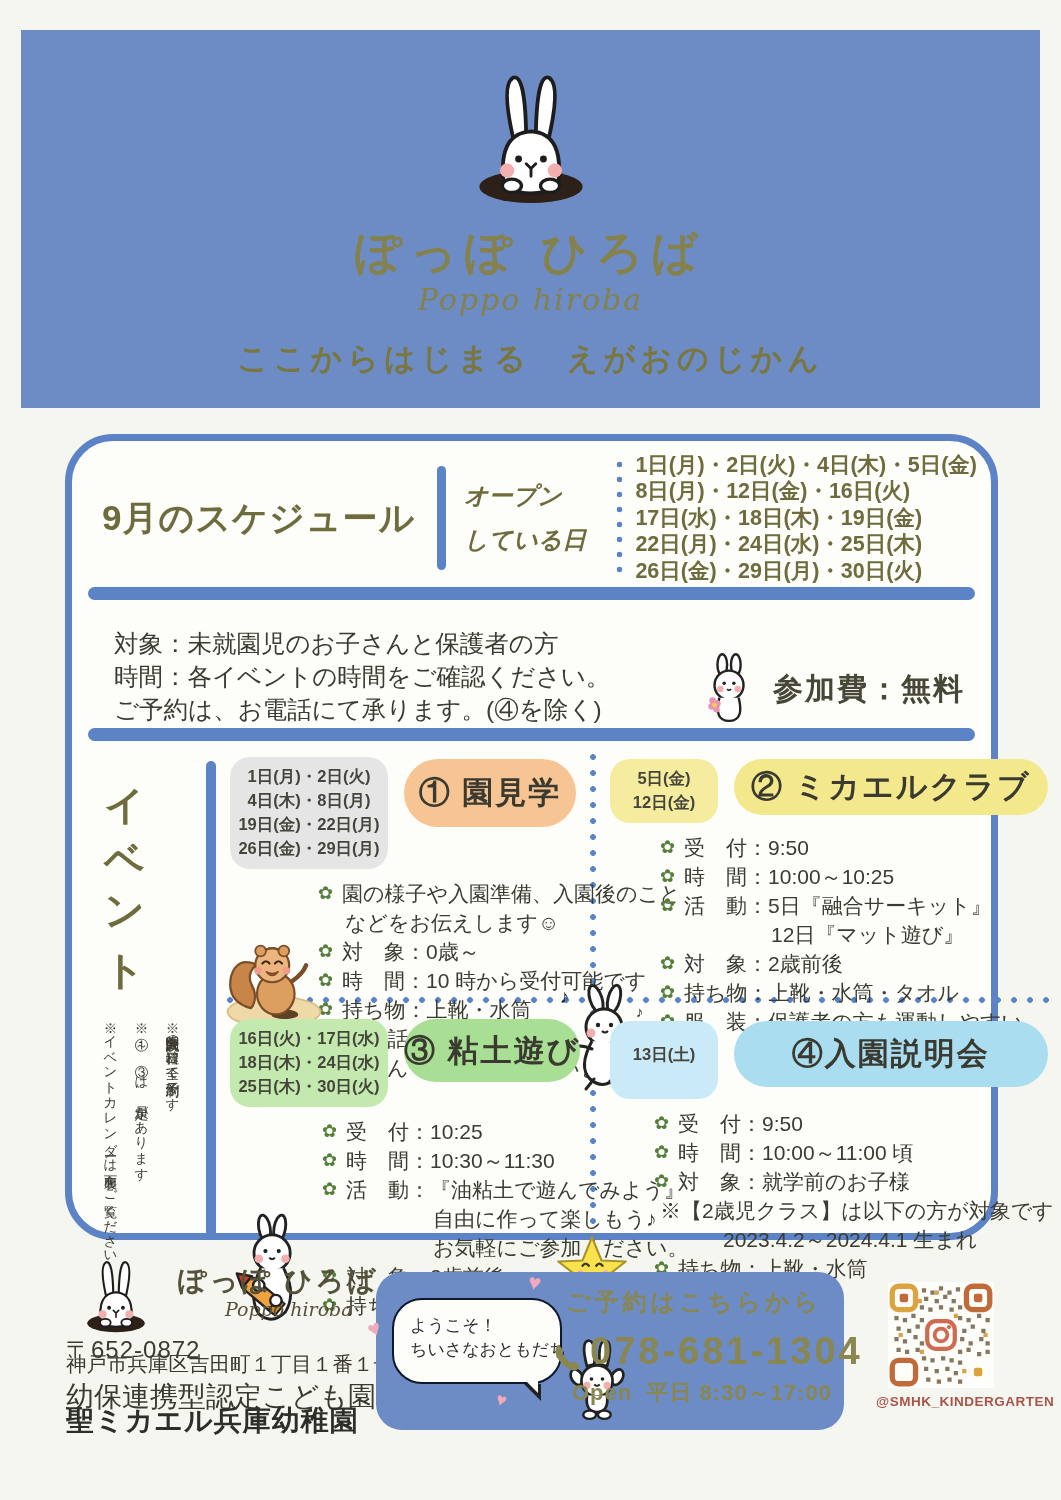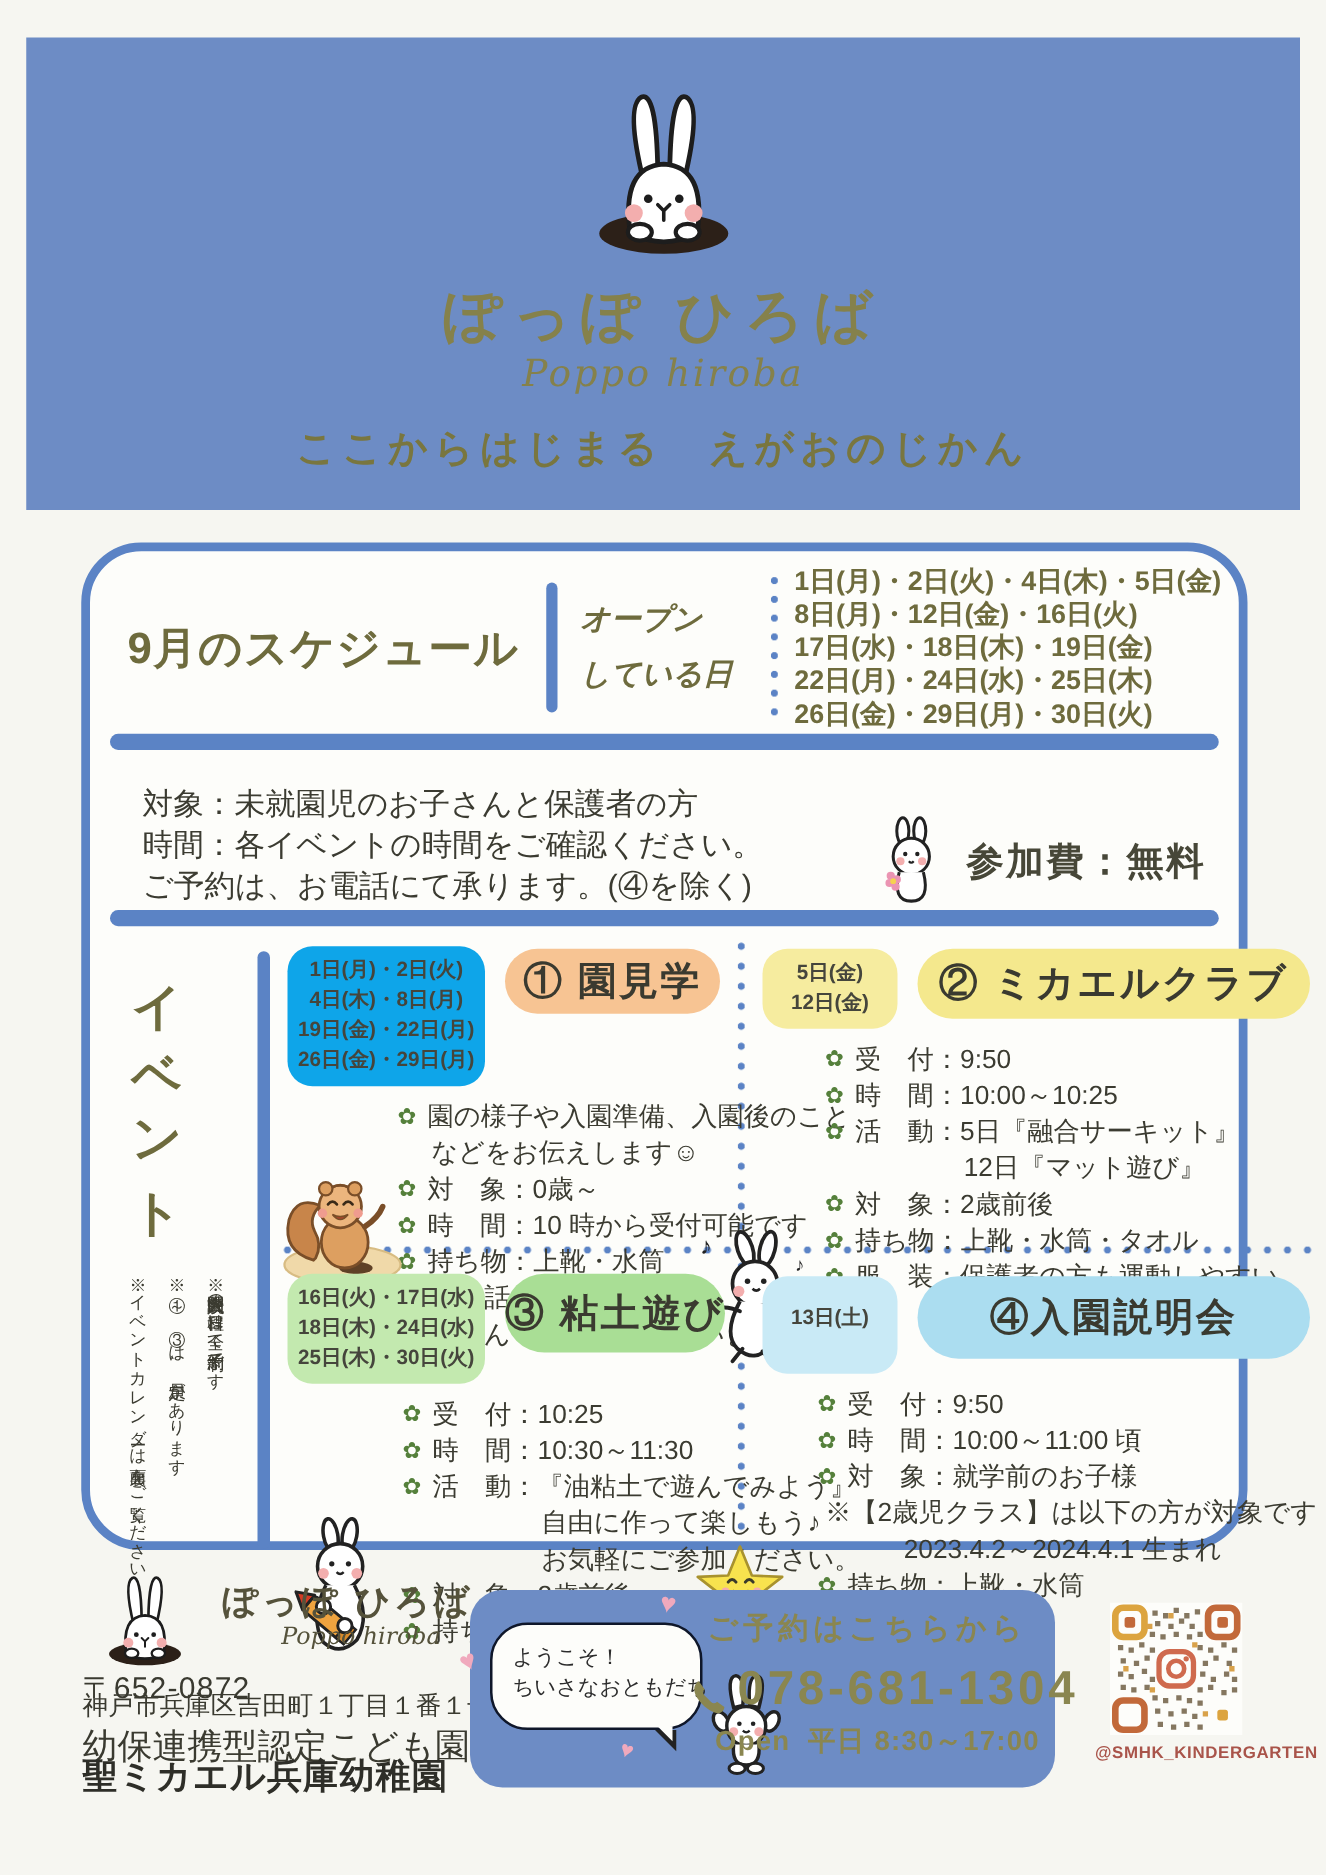--- a/index.html
+++ b/index.html
@@ -45,21 +45,21 @@
   .quad{position:relative;}
   .q1{grid-column:1;grid-row:1;padding:8px 4px 0 8px;}
   .q2{grid-column:3;grid-row:1;padding:10px 0 0 12px;}
   .q3{grid-column:1;grid-row:3;padding:14px 4px 0 8px;}
   .q4{grid-column:3;grid-row:3;padding:16px 0 0 12px;}
   .qhead{display:flex;align-items:flex-start;gap:16px;}
   .qdates{border-radius:20px;text-align:center;font-weight:bold;color:#45453c;line-height:1.45;
           font-size:16.5px;padding:8px 6px;flex:none;white-space:nowrap;}
   .qpill{border-radius:34px;flex:1;display:flex;align-items:center;justify-content:center;
          font-size:31px;font-weight:bold;color:#3a3a30;letter-spacing:2px;white-space:nowrap;}
-  .d1{width:146px;background:#0ea5e9;}   .p1{height:52px;background:#f7c493;margin-right:8px;margin-top:2px;}
+  .d1{width:146px;background:#e5e5e5;}   .p1{height:68px;background:#f7c493;margin-right:8px;margin-top:2px;}
   .d2{width:96px;background:#f6ec9f;}    .p2{height:56px;background:#f4e88d;margin-right:6px;}
   .d3{width:146px;background:#c3e9af;}   .p3{height:63px;background:#a9de95;margin-right:8px;}
   .d4{width:96px;background:#c9eaf6;padding-top:22px;height:48px;} .p4{height:66px;background:#abddf0;margin-right:6px;}
   .qbody{position:relative;margin-top:10px;}
   .qb1{padding-left:88px;} .qb2{padding-left:50px;} .qb3{padding-left:92px;} .qb4{padding-left:44px;}
   .bl{display:flex;align-items:flex-start;font-size:21px;line-height:29px;color:#3b3b31;white-space:nowrap;}
   .fl{color:#55803b;font-size:18px;margin-right:9px;line-height:29px;flex:none;}
   .cont{padding-left:27px;}
   .mascot{position:absolute;}
   .m1{left:-6px;top:42px;width:100px;height:110px;}

